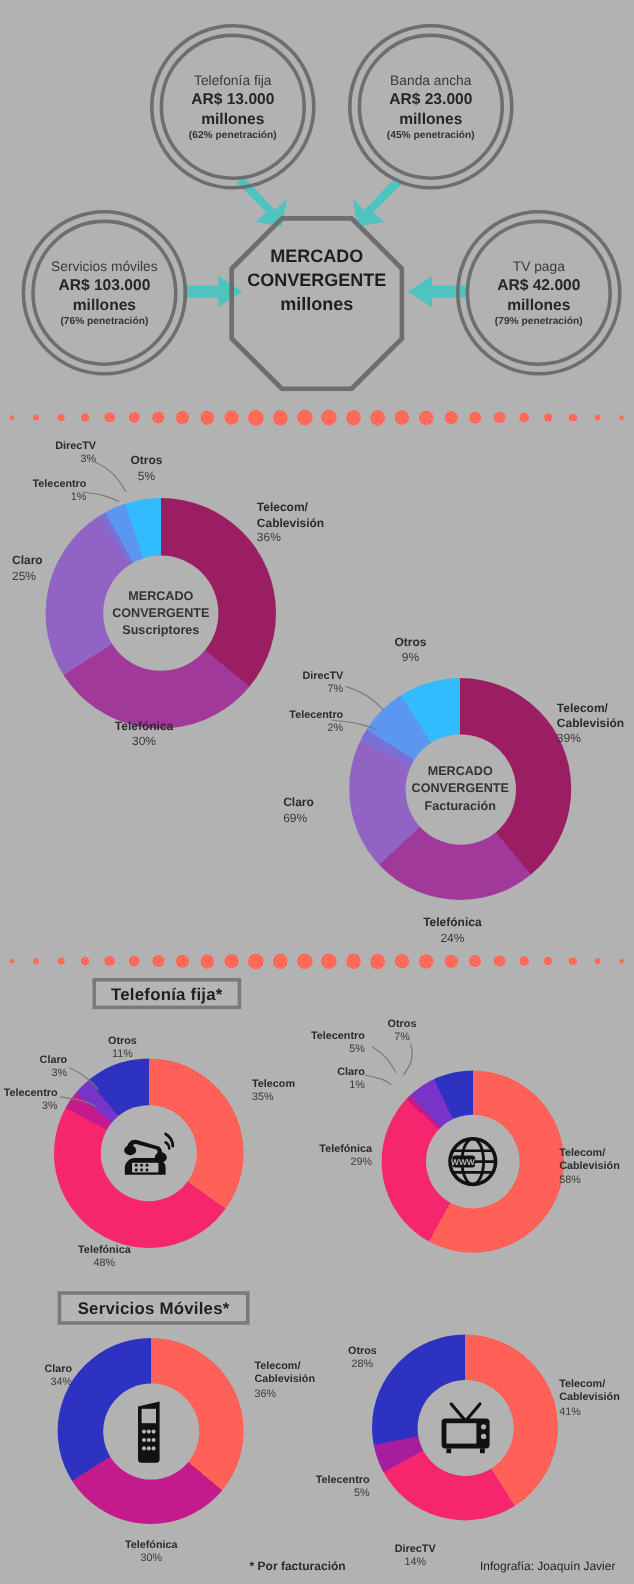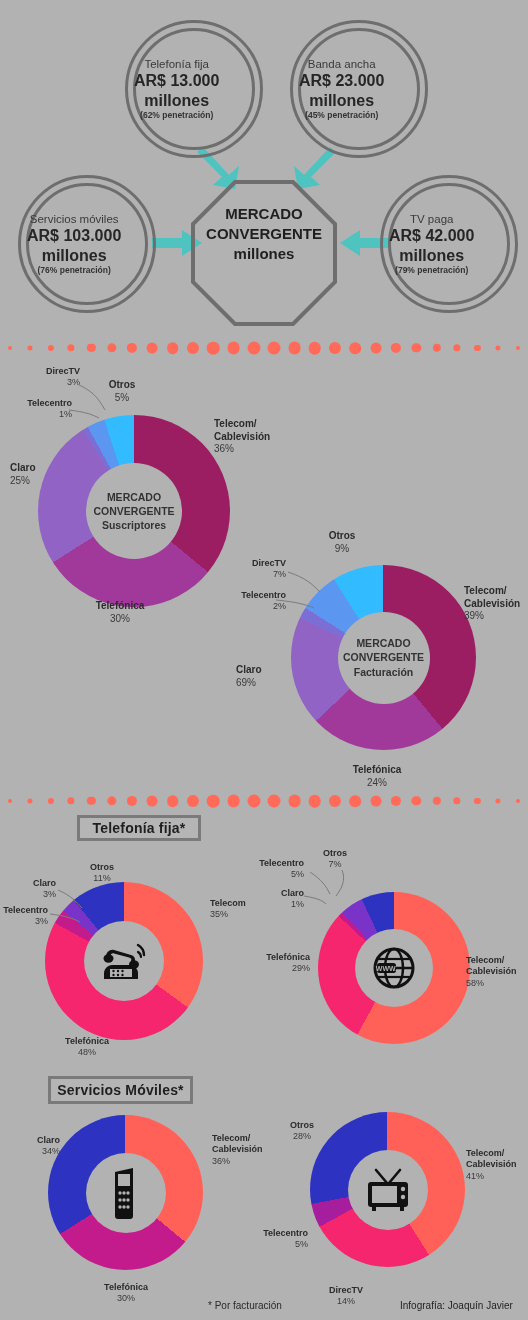--- a/index.html
+++ b/index.html
@@ -13,34 +13,34 @@
   }
   .stage{position:absolute;left:0;top:0;width:528px;height:1320px;}
   .abs{position:absolute;}
 
   
   .bubble{
     position:absolute;
     border-radius:50%;
     border:3px solid #6e6e6e;
     box-sizing:border-box;
-    display:flex;align-items:center;
+    display:flex;align-items:center;justify-content:center;
   }
   .bubble .inner{
     position:absolute;left:5px;top:5px;right:5px;bottom:5px;
     border-radius:50%;
     border:3px solid #6e6e6e;
     box-sizing:border-box;
   }
   .bubble .txt{
     position:relative;z-index:2;text-align:center;line-height:1.22;
     padding:0 6px;
   }
   .bub-title{font-size:11.5px;color:#3a3a3a;font-weight:400;}
-  .bub-amount{font-size:16px;font-weight:700;color:#262626;}
+  .bub-amount{font-size:13px;font-weight:700;color:#262626;}
   .bub-pen{font-size:8.5px;font-weight:700;color:#333;}
 
   
   .dots{position:absolute;height:22px;width:528px;}
   .dot{position:absolute;border-radius:50%;background:#ff6a59;top:50%;transform:translate(-50%,-50%);}
 
   
   .donut{position:absolute;border-radius:50%;}
   .donut .hole{
     position:absolute;border-radius:50%;background:#b2b2b2;
@@ -59,21 +59,21 @@
   .boxtitle{
     position:absolute;
     border:3px solid #7a7a7a;
     background:#b5b5b5;
     box-sizing:border-box;
     display:flex;align-items:center;justify-content:center;
     font-weight:700;font-size:14px;color:#1f1f1f;
     letter-spacing:.2px;
   }
 
-  .footnote{position:absolute;font-size:10px;font-weight:400;color:#2b2b2b;}
+  .footnote{position:absolute;font-size:10px;font-weight:700;color:#2b2b2b;}
   .credit{position:absolute;font-size:10px;font-weight:400;color:#1f1f1f;}
 
   .glyph{position:absolute;left:50%;top:50%;transform:translate(-50%,-50%);}
 </style>
 </head>
 <body>
 
 <div class="stage">
 
   <div class="abs" style="left:0;top:0;width:528px;height:335px;">
@@ -358,21 +358,21 @@
   <div class="lbl c" style="left:313px;top:848px;width:44px;">
     <span>Otros</span>
     <span class="pct">7%</span>
   </div>
   <svg class="abs" style="left:298px;top:866px;" width="62" height="46">
     <path d="M44 4 C48 14, 44 22, 38 30" stroke="#7b7b7b" fill="none" stroke-width="1"></path>
     <path d="M12 6 C24 14, 28 20, 32 28" stroke="#7b7b7b" fill="none" stroke-width="1"></path>
     <path d="M6 30 C18 32, 24 34, 28 38" stroke="#7b7b7b" fill="none" stroke-width="1"></path>
   </svg>
 
-  <div class="boxtitle" style="left:48px;top:1076px;width:145px;height:28px;">Servicios Móviles*</div>
+  <div class="boxtitle" style="left:48px;top:1076px;width:160px;height:28px;">Servicios Móviles*</div>
   <div class="donut" style="left: 48px; top: 1115px; width: 155px; height: 155px; background: conic-gradient(rgb(255, 97, 88) 0deg, rgb(255, 97, 88) 129.6deg, rgb(196, 27, 140) 129.6deg, rgb(196, 27, 140) 237.6deg, rgb(45, 51, 192) 237.6deg, rgb(45, 51, 192) 360deg);" id="donut4">
     <div class="hole" style="width:80px;height:80px;">
       <svg class="glyph" width="34" height="54" viewBox="0 0 34 54">
         <path d="M6 6 L24 2 L24 50 C24 52,23 53,21 53 L9 53 C7 53,6 52,6 50 Z" fill="#111"></path>
         <rect x="9" y="8" width="12" height="12" fill="#b2b2b2"></rect>
         <circle cx="11" cy="27" r="1.7" fill="#b2b2b2"></circle>
           <circle cx="15" cy="27" r="1.7" fill="#b2b2b2"></circle>
           <circle cx="19" cy="27" r="1.7" fill="#b2b2b2"></circle>
         <circle cx="11" cy="34" r="1.7" fill="#b2b2b2"></circle>
           <circle cx="15" cy="34" r="1.7" fill="#b2b2b2"></circle>

